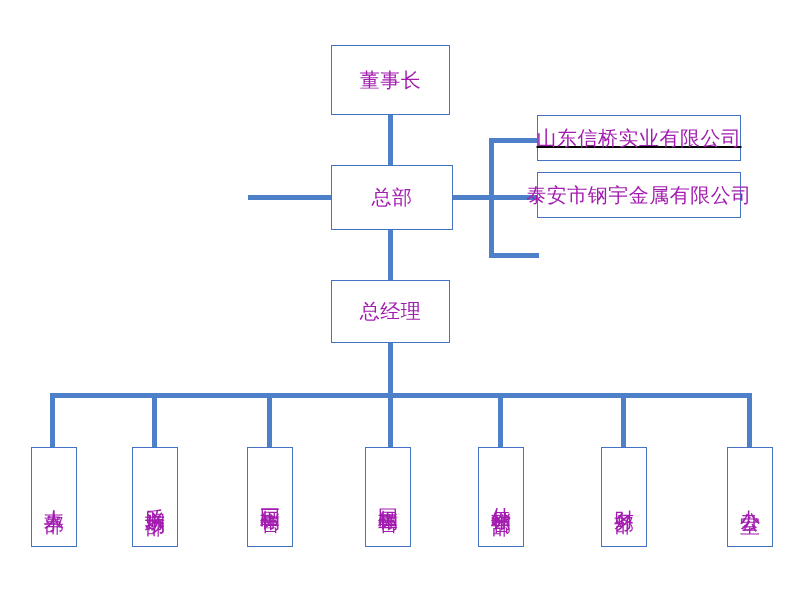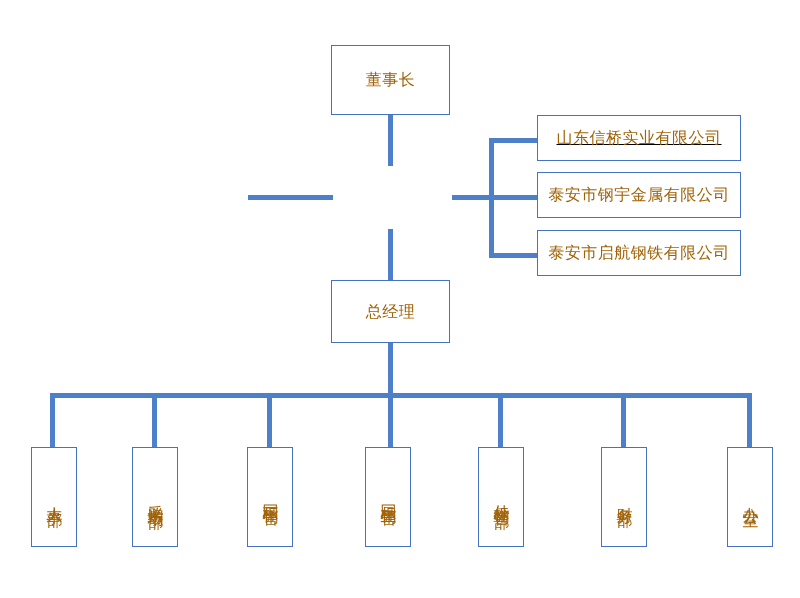--- a/index.html
+++ b/index.html
@@ -22,22 +22,22 @@
     position: absolute;
     box-sizing: border-box;
     border: 1px solid #4472c4;
     background: #ffffff;
     display: flex;
     align-items: center;
     justify-content: center;
     z-index: 3;
   }
   .node .node-label {
-    color: #a16207;
-    font-size: 16px;
+    color: #a21caf;
+    font-size: 20px;
     line-height: 1.25;
     letter-spacing: 0.5px;
     text-align: left;
     white-space: nowrap;
   }
   .node.vertical .node-label {
     writing-mode: vertical-rl;
     text-orientation: upright;
     letter-spacing: 2px;
     line-height: 1.05;
@@ -81,36 +81,36 @@
   <div class="conn v" style="left:267px; top:393px; height:54px;"></div>
   <div class="conn v" style="left:498px; top:393px; height:54px;"></div>
   <div class="conn v" style="left:621px; top:393px; height:54px;"></div>
   <div class="conn v" style="left:747px; top:393px; height:54px;"></div>
 
   <div class="node" style="left:331px; top:45px; width:119px; height:70px;">
     <span class="node-label">董事长</span>
   </div>
 
 
+  <div class="node" style="left:331px; top:165px; width:122px; height:65px;">
+    <span class="node-label">总部</span>
+  </div>
 
   <div class="node" style="left:331px; top:280px; width:119px; height:63px;">
     <span class="node-label">总经理</span>
   </div>
 
   <div class="node" style="left:537px; top:115px; width:204px; height:46px;text-decoration:underline;">
     <span class="node-label">山东信桥实业有限公司</span>
   </div>
 
   <div class="node" style="left:537px; top:172px; width:204px; height:46px;">
     <span class="node-label">泰安市钢宇金属有限公司</span>
   </div>
 
-  <div class="node" style="left:537px; top:230px; width:204px; height:46px;">
-    <span class="node-label">泰安市启航钢铁有限公司</span>
-  </div>
 
   <div class="node vertical" style="left:31px; top:447px; width:46px; height:100px;">
     <span class="node-label">人事部</span>
   </div>
 
   <div class="node vertical" style="left:132px; top:447px; width:46px; height:100px;">
     <span class="node-label">采购市场部</span>
   </div>
 
   <div class="node vertical" style="left:247px; top:447px; width:46px; height:100px;">

